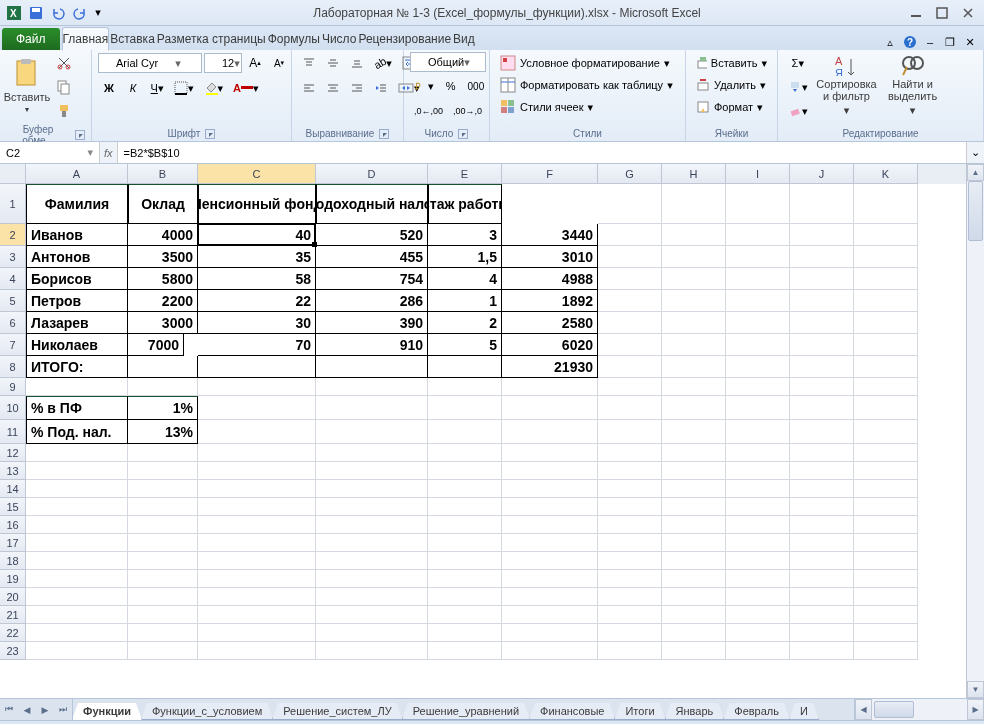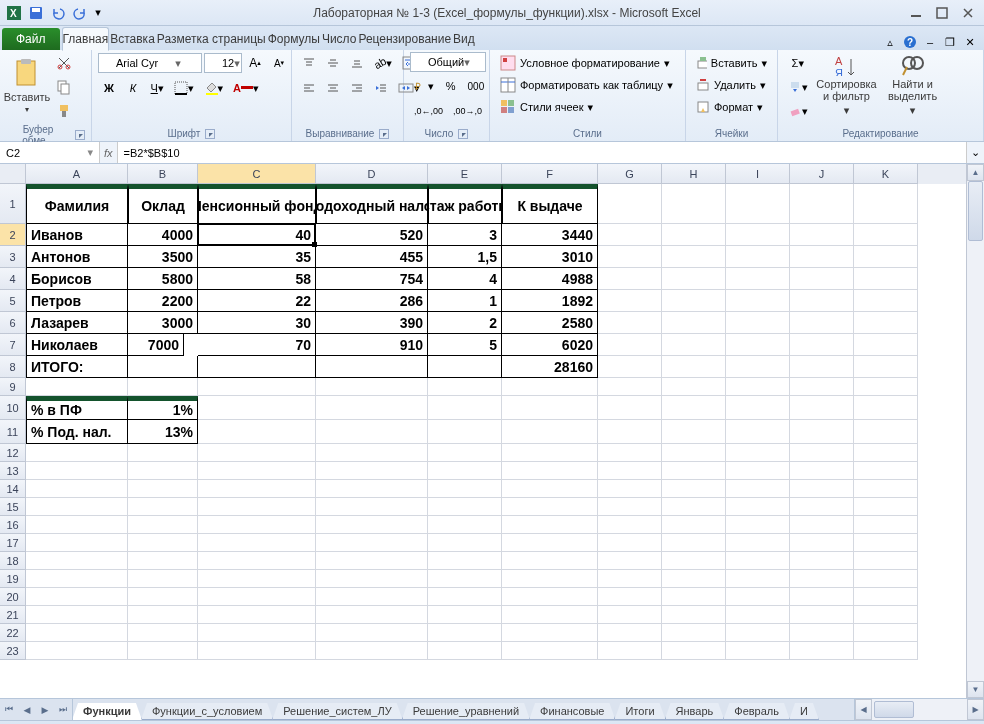--- a/index.html
+++ b/index.html
@@ -56,21 +56,21 @@
 .rowhead { border-right: 1px solid #c0c7d4; border-bottom: 1px solid #c0c7d4; display: flex; align-items: center; justify-content: center; font-size: 11px; color: #3b445a; background: linear-gradient(#f2f5fa, #e4e9f2); }
 .rowhead.sel { background: #fbe3a8; }
 .cells { position: absolute; left: 26px; top: 20px; right: 0; bottom: 0; }
 .cell { position: absolute; border-right: 1px solid #d4d8e0; border-bottom: 1px solid #d4d8e0; padding: 2px 4px; font-size: 14px; font-family: Arial, sans-serif; display: flex; align-items: center; overflow: hidden; white-space: nowrap; }
 .cell.bold { font-weight: bold; }
 .cell.center { justify-content: center; text-align: center; }
 .cell.right { justify-content: flex-end; }
 .cell.bdr-r { border-right: 1px solid #000; }
 .cell.bdr-b { border-bottom: 1px solid #000; }
 .cell.bdr-l { border-left: 1px solid #000; }
-.cell.bdr-t { border-top: 5px solid #14532d; }
+.cell.bdr-t { border-top: 1px solid #14532d; }
 .selbox { position: absolute; border: 2px solid #000; pointer-events: none; z-index: 5; }
 .selbox::after { content: ''; position: absolute; right: -3px; bottom: -3px; width: 5px; height: 5px; background: #000; }
 .vscroll { width: 18px; background: #e9edf4; border-left: 1px solid #c0c7d4; display: flex; flex-direction: column; }
 .sbtn { height: 17px; display: flex; align-items: center; justify-content: center; background: linear-gradient(#f0f3f8,#dde4ef); border: 1px solid #c0c7d4; cursor: pointer; font-size: 8px; color: #5a6e8c; }
 .strack { flex: 1; background: #eef1f7; position: relative; }
 .sthumb { position: absolute; left: 1px; right: 1px; background: linear-gradient(#e8edf5,#cfd9e9); border: 1px solid #b0bdd4; border-radius: 2px; }
 
 
 .sheetbar { height: 22px; display: flex; background: #dbe3ef; border-top: 1px solid #b6c6da; }
 .tabnav { display: flex; border-right: 1px solid #b6c6da; }
@@ -475,21 +475,20 @@
         <div class="rowhead" style="height: 18px;">21</div>
         <div class="rowhead" style="height: 18px;">22</div>
         <div class="rowhead" style="height: 18px;">23</div>
       </div>
     <div class="cells" id="cells">
         <div class="cell bold center bdr-t bdr-l bdr-r bdr-b" style="left: 0px; top: 0px; width: 102px; height: 40px;">Фамилия</div>
         <div class="cell bold center bdr-t bdr-l bdr-r bdr-b" style="left: 102px; top: 0px; width: 70px; height: 40px;">Оклад</div>
         <div class="cell bold center bdr-t bdr-l bdr-r bdr-b" style="left: 172px; top: 0px; width: 118px; height: 40px;">Пенсионный фонд</div>
         <div class="cell bold center bdr-t bdr-l bdr-r bdr-b" style="left: 290px; top: 0px; width: 112px; height: 40px;">Подоходный налог</div>
         <div class="cell bold center bdr-t bdr-l bdr-r bdr-b" style="left: 402px; top: 0px; width: 74px; height: 40px;">Стаж работы</div>
-        <div class="cell bold center bdr-t bdr-l bdr-r bdr-b" style="left: 476px; top: 0px; width: 96px; height: 40px;">К выдаче</div>
         <div class="cell bold bdr-l bdr-r bdr-b" style="left: 0px; top: 40px; width: 102px; height: 22px;">Иванов</div>
         <div class="cell bold right bdr-r bdr-b" style="left: 102px; top: 40px; width: 70px; height: 22px;">4000</div>
         <div class="cell bold right bdr-r bdr-b" style="left: 172px; top: 40px; width: 118px; height: 22px;">40</div>
         <div class="cell bold right bdr-r bdr-b" style="left: 290px; top: 40px; width: 112px; height: 22px;">520</div>
         <div class="cell bold right bdr-r bdr-b" style="left: 402px; top: 40px; width: 74px; height: 22px;">3</div>
         <div class="cell bold right bdr-r bdr-b" style="left: 476px; top: 40px; width: 96px; height: 22px;">3440</div>
         <div class="cell bold bdr-l bdr-r bdr-b" style="left: 0px; top: 62px; width: 102px; height: 22px;">Антонов</div>
         <div class="cell bold right bdr-r bdr-b" style="left: 102px; top: 62px; width: 70px; height: 22px;">3500</div>
         <div class="cell bold right bdr-r bdr-b" style="left: 172px; top: 62px; width: 118px; height: 22px;">35</div>
         <div class="cell bold right bdr-r bdr-b" style="left: 290px; top: 62px; width: 112px; height: 22px;">455</div>
@@ -517,21 +516,21 @@
         <div class="cell bold right bdr-r bdr-b" style="left: 88px; top: 150px; width: 70px; height: 22px;">7000</div>
         <div class="cell bold right bdr-r bdr-b" style="left: 172px; top: 150px; width: 118px; height: 22px;">70</div>
         <div class="cell bold right bdr-r bdr-b" style="left: 290px; top: 150px; width: 112px; height: 22px;">910</div>
         <div class="cell bold right bdr-r bdr-b" style="left: 402px; top: 150px; width: 74px; height: 22px;">5</div>
         <div class="cell bold right bdr-r bdr-b" style="left: 476px; top: 150px; width: 96px; height: 22px;">6020</div>
         <div class="cell bold bdr-l bdr-r bdr-b" style="left: 0px; top: 172px; width: 102px; height: 22px;">ИТОГО:</div>
         <div class="cell bdr-r bdr-b" style="left: 102px; top: 172px; width: 70px; height: 22px;"></div>
         <div class="cell bdr-r bdr-b" style="left: 172px; top: 172px; width: 118px; height: 22px;"></div>
         <div class="cell bdr-r bdr-b" style="left: 290px; top: 172px; width: 112px; height: 22px;"></div>
         <div class="cell bdr-r bdr-b" style="left: 402px; top: 172px; width: 74px; height: 22px;"></div>
-        <div class="cell bold right bdr-r bdr-b" style="left: 476px; top: 172px; width: 96px; height: 22px;">28160</div>
+        <div class="cell bold right bdr-r bdr-b" style="left: 476px; top: 172px; width: 96px; height: 22px;">21930</div>
         <div class="cell bold bdr-t bdr-l bdr-r bdr-b" style="left: 0px; top: 212px; width: 102px; height: 24px;">% в ПФ</div>
         <div class="cell bold right bdr-t bdr-r bdr-b" style="left: 102px; top: 212px; width: 70px; height: 24px;">1%</div>
         <div class="cell bold bdr-l bdr-r bdr-b" style="left: 0px; top: 236px; width: 102px; height: 24px;">% Под. нал.</div>
         <div class="cell bold right bdr-r bdr-b" style="left: 102px; top: 236px; width: 70px; height: 24px;">13%</div>
         <div class="cell " style="left: 572px; top: 0px; width: 64px; height: 40px;"></div>
         <div class="cell " style="left: 636px; top: 0px; width: 64px; height: 40px;"></div>
         <div class="cell " style="left: 700px; top: 0px; width: 64px; height: 40px;"></div>
         <div class="cell " style="left: 764px; top: 0px; width: 64px; height: 40px;"></div>
         <div class="cell " style="left: 828px; top: 0px; width: 64px; height: 40px;"></div>
         <div class="cell " style="left: 572px; top: 40px; width: 64px; height: 22px;"></div>

